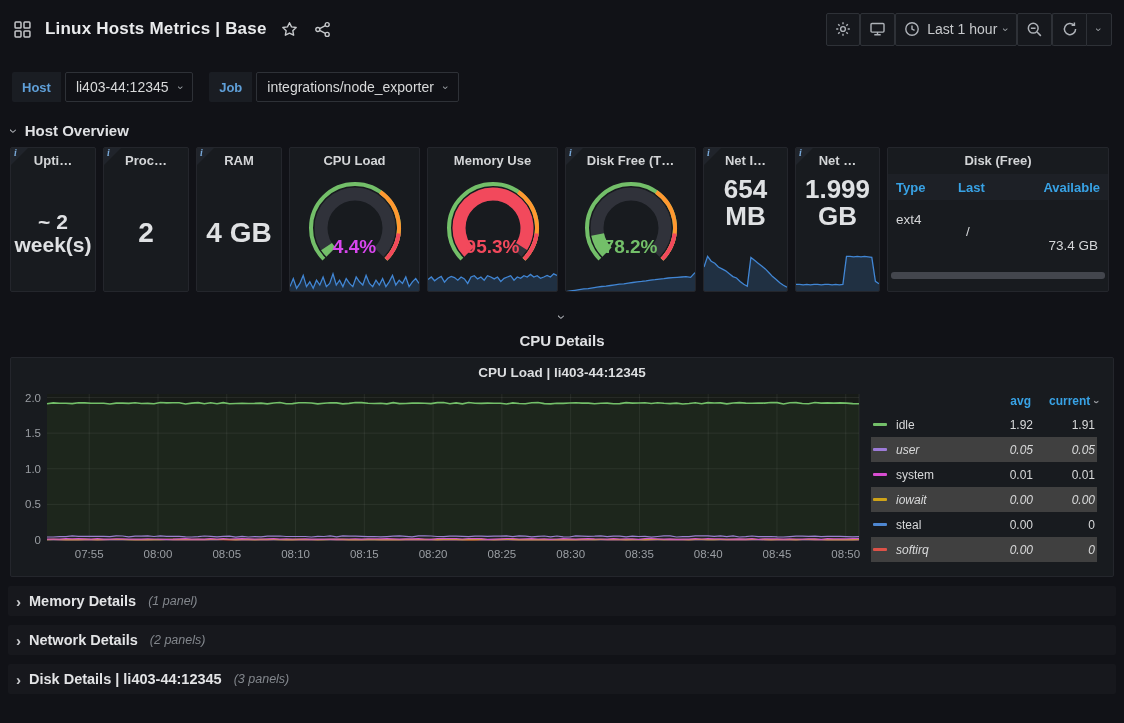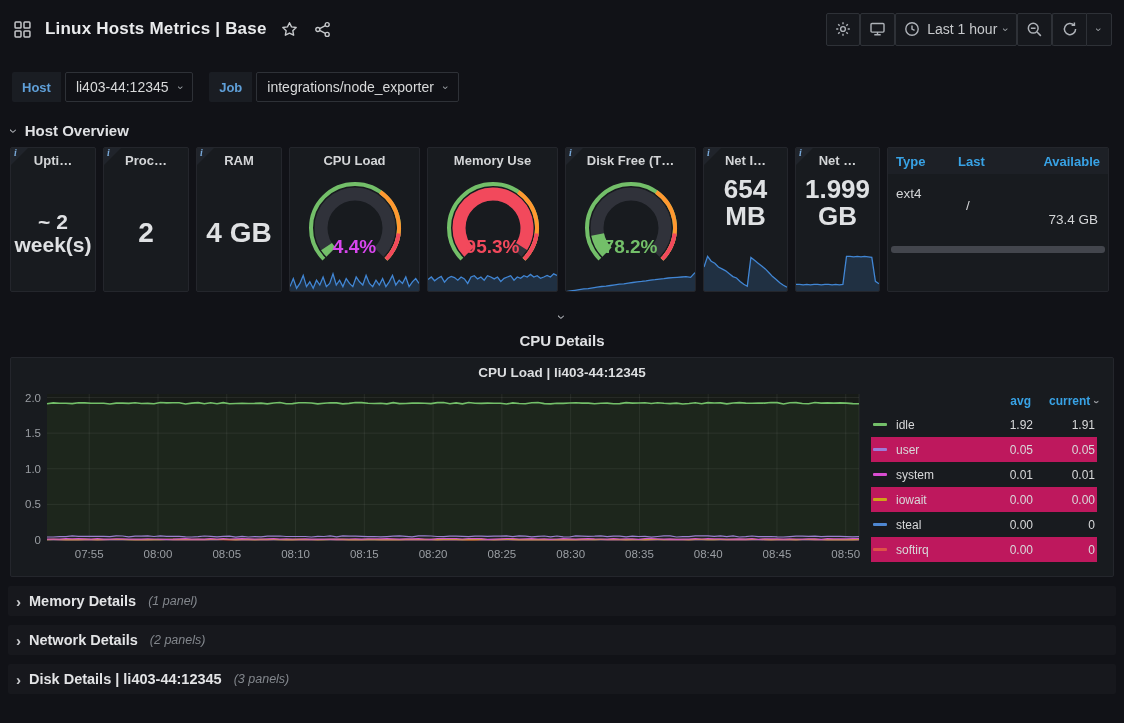--- a/index.html
+++ b/index.html
@@ -79,21 +79,21 @@
   .chart-panel{margin:0 10px;height:220px;position:relative;background:var(--panel);border:1px solid var(--panel-border);border-radius:2px;}
   .chart-title{height:30px;line-height:30px;text-align:center;font-size:13.5px;font-weight:600;color:#dcdee0;}
   .chart-body{display:flex;height:186px;}
   .plot-wrap{position:relative;width:858px;height:100%;}
   .legend{width:238px;padding:2px 10px 0 2px;font-size:12px;}
   .legend-header{display:flex;align-items:center;height:22px;color:var(--blue);font-weight:700;}
   .lh-name{flex:1;}
   .lh-avg{width:48px;text-align:right;}
   .lh-cur{width:66px;text-align:right;cursor:pointer;}
   .legend-row{display:flex;align-items:center;height:25px;padding:0 2px;cursor:pointer;}
-  .legend-row.alt{background:#be185d;}
+  .legend-row.alt{background:#404040;font-style:italic;}
   .swatch{width:14px;height:3px;border-radius:1px;margin-right:9px;flex:none;}
   .l-name{flex:1;color:#d8d9da;}
   .l-avg{width:48px;text-align:right;}
   .l-cur{width:62px;text-align:right;}
   
   .dash-row{
     height:30px;margin:9px 8px 0;background:#17181d;border-radius:2px;
     display:flex;align-items:center;padding:0 8px;cursor:pointer;
   }
   .row-chevron{color:#c9cbce;font-size:15px;margin-right:8px;font-weight:700;}
@@ -315,20 +315,21 @@
     <div class="net-body">
         <span class="net-val">1.999 GB</span>
       </div>
     <svg class="spark" id="sp-netout" width="83" height="48">
         <polygon points="0.0,41.3 3.6,41.3 7.2,41.8 10.8,41.3 14.4,41.8 18.0,41.3 21.7,41.3 25.3,41.8 28.9,41.3 32.5,41.3 36.1,41.8 39.7,41.3 43.3,41.8 46.9,41.3 50.5,13.4 54.1,13.4 57.7,13.9 61.3,13.4 65.0,13.9 68.6,13.4 72.2,13.9 75.8,14.4 79.4,38.4 83.0,40.8 83,48 0,48" fill="rgba(65,134,212,0.20)"></polygon>
         <polyline points="0.0,41.3 3.6,41.3 7.2,41.8 10.8,41.3 14.4,41.8 18.0,41.3 21.7,41.3 25.3,41.8 28.9,41.3 32.5,41.3 36.1,41.8 39.7,41.3 43.3,41.8 46.9,41.3 50.5,13.4 54.1,13.4 57.7,13.9 61.3,13.4 65.0,13.9 68.6,13.4 72.2,13.9 75.8,14.4 79.4,38.4 83.0,40.8" fill="none" stroke="#4186d4" stroke-width="1.3"></polyline>
       </svg>
   </div>
 
   <div class="panel p-table">
+    <div class="panel-title">Disk (Free)</div>
     <div class="tbl-header-row">
       <span class="th th-type">Type</span>
       <span class="th th-mount">Last</span>
       <span class="th th-avail">Available</span>
     </div>
     <div class="tbl-body">
       <span class="td td-type">ext4</span>
       <span class="td td-mount">/</span>
       <span class="td td-avail">73.4 GB</span>
       <span class="tbl-scrollbar"></span>

